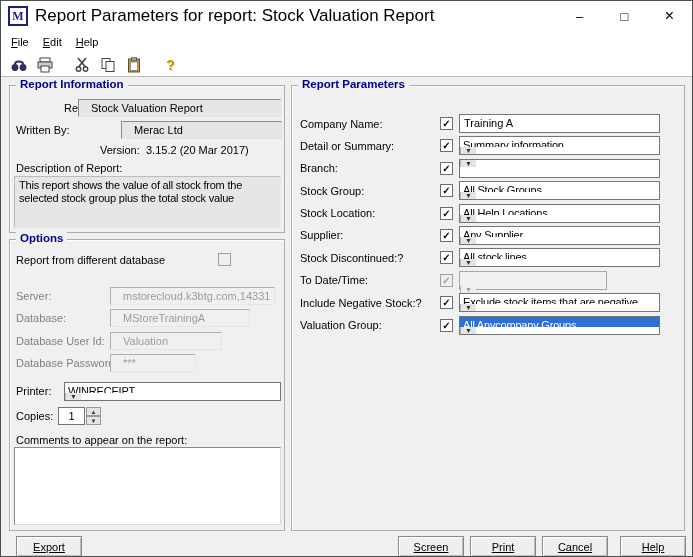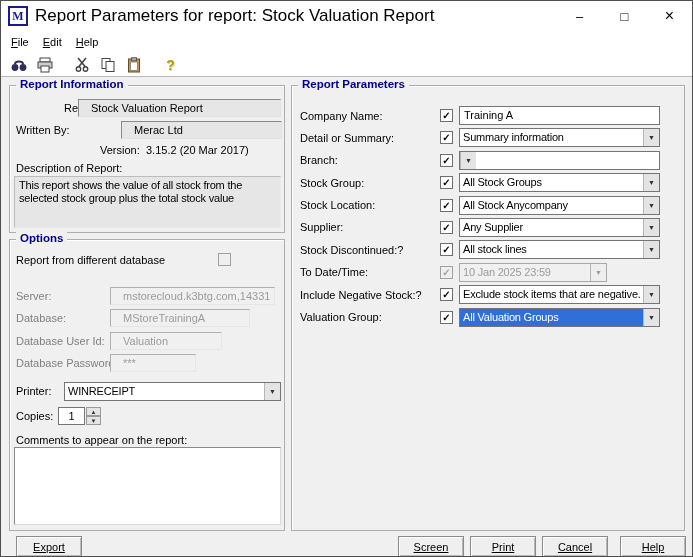--- a/index.html
+++ b/index.html
@@ -70,21 +70,21 @@
     border: 1px solid; border-color: #bcbcbc #e9e9e9 #e9e9e9 #bcbcbc;
     padding: 2px 4px; line-height: 13px; letter-spacing: -0.2px;
   }
 
   .whitebox {
     position: absolute; background: #fff;
     border: 1px solid; border-color: #8a8a8a #d9d9d9 #d9d9d9 #8a8a8a;
   }
 
   
-  .combo { display: flex; height: 19px; background: #fff; border: 1px solid #747474; }
+  .combo { display: flex; height: 19px; background: #fff; border: 1px solid #747474; flex-direction: column; }
   .combo-text { flex: 1; padding: 2px 3px; white-space: nowrap; overflow: hidden; letter-spacing: -0.2px; }
   .combo-btn {
     width: 16px; background: #e4e4e4; border-left: 1px solid #b5b5b5;
     display: flex; align-items: center; justify-content: center; color: #333;
   }
   .combo-btn::after { content: "▼"; font-size: 7px; }
   .combo.disabled { background: #f0f0f0; border-color: #a8a8a8; }
   .combo.disabled .combo-text { color: #9c9c9c; }
   .combo.disabled .combo-btn { color: #9c9c9c; background: #eeeeee; }
   .combo.selected .combo-text { background: #2e6fd8; color: #fff; }
@@ -98,21 +98,21 @@
   .cb {
     width: 13px; height: 13px; background: #fff; border: 1px solid #6e6e6e;
     font-size: 10px; line-height: 11px; text-align: center; font-weight: bold; color: #000;
     flex: none;
   }
   .cb.abs { position: absolute; }
   .cb.disabled { background: #efefef; border-color: #a0a0a0; color: #9c9c9c; }
   .cb.empty { color: transparent; }
 
   
-  .params-rows { position: absolute; top: 20px; left: 8px; right: 22px; }
+  .params-rows { position: absolute; top: 28px; left: 8px; right: 22px; }
   .param-row { display: flex; align-items: center; height: 19px; margin-bottom: 3.4px; }
   .param-label { width: 140px; flex: none; white-space: nowrap; }
   .param-row .cb { margin-right: 6px; }
   .param-control { width: 201px; flex: none; }
   .param-control.w-date { width: 148px; gap: 10px; }
 
   
   .spinner { position: absolute; display: flex; height: 18px; }
   .spin-value {
     width: 27px; height: 18px; background: #fff; border: 1px solid #747474;
@@ -300,21 +300,21 @@
         <div class="combo param-control">
           <span class="combo-text">All Stock Groups</span>
           <span class="combo-btn"></span>
         </div>
       </div>
 
       <div class="param-row">
         <span class="param-label">Stock Location:</span>
         <span class="cb">✓</span>
         <div class="combo param-control">
-          <span class="combo-text">All Stock Anycompany</span>
+          <span class="combo-text">All Help Locations</span>
           <span class="combo-btn"></span>
         </div>
       </div>
 
       <div class="param-row">
         <span class="param-label">Supplier:</span>
         <span class="cb">✓</span>
         <div class="combo param-control">
           <span class="combo-text">Any Supplier</span>
           <span class="combo-btn"></span>
@@ -345,21 +345,21 @@
         <div class="combo param-control">
           <span class="combo-text">Exclude stock items that are negative.</span>
           <span class="combo-btn"></span>
         </div>
       </div>
 
       <div class="param-row">
         <span class="param-label">Valuation Group:</span>
         <span class="cb">✓</span>
         <div class="combo selected param-control">
-          <span class="combo-text">All Valuation Groups</span>
+          <span class="combo-text">All Anycompany Groups</span>
           <span class="combo-btn"></span>
         </div>
       </div>
 
     </div>
   </div>
 
   <div class="btn" style="left:8px;margin-left:7px;">
     <span>Export</span>
   </div>

